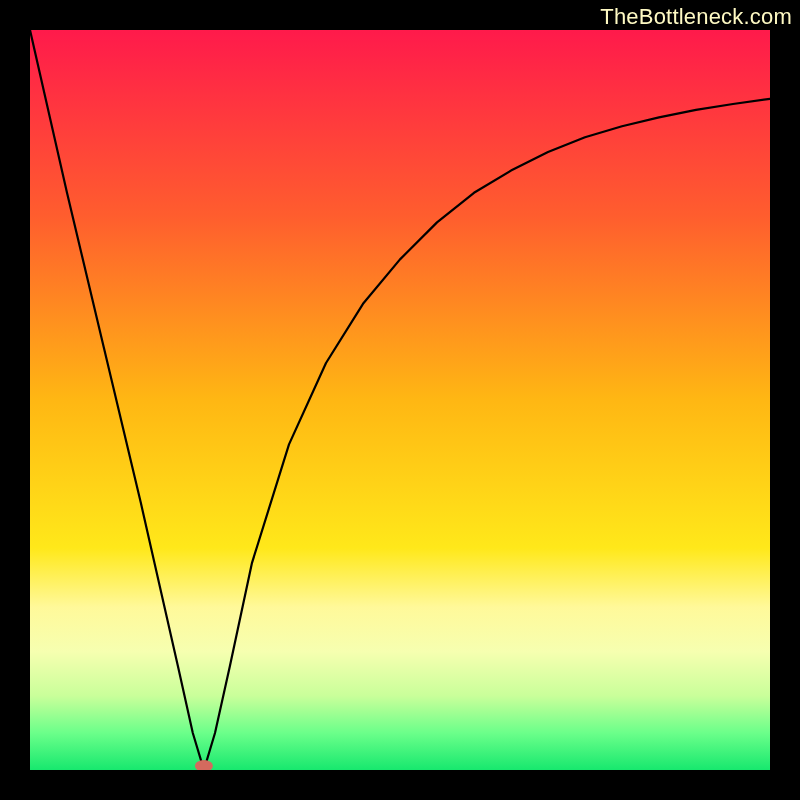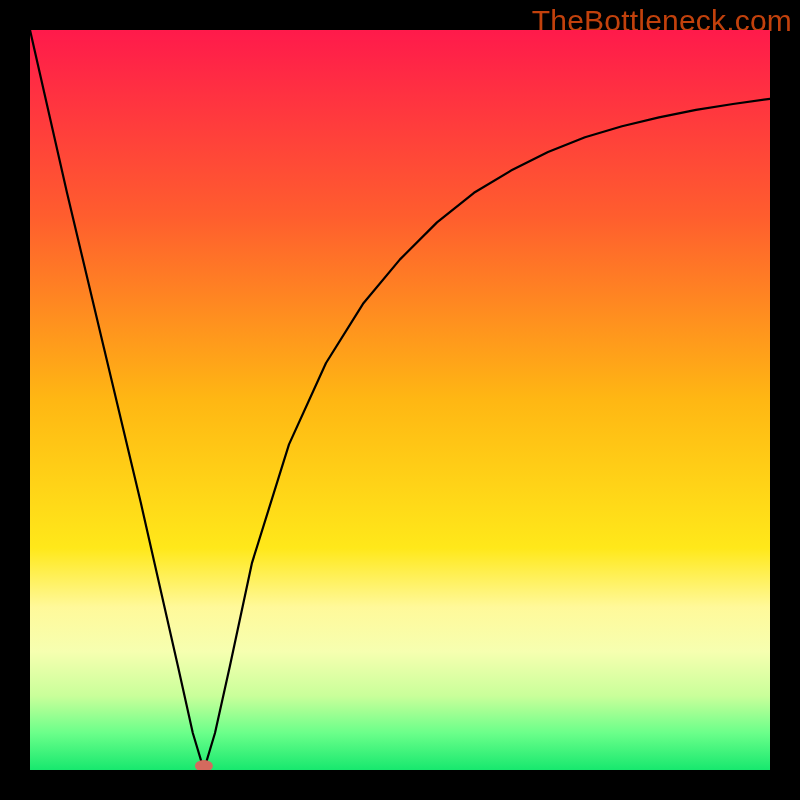--- a/index.html
+++ b/index.html
@@ -21,22 +21,22 @@
     position: absolute;
     left: 30px;
     top: 30px;
     width: 740px;
     height: 740px;
   }
   .watermark {
     position: absolute;
     top: 4px;
     right: 8px;
-    color: #c2410c;
-    font-size: 30px;
+    color: #fef9c3;
+    font-size: 22px;
     font-weight: 500;
     letter-spacing: 0.2px;
     user-select: none;
   }
 </style>
 </head>
 <body>
 
 <div class="frame">
   <div class="watermark">TheBottleneck.com</div>

